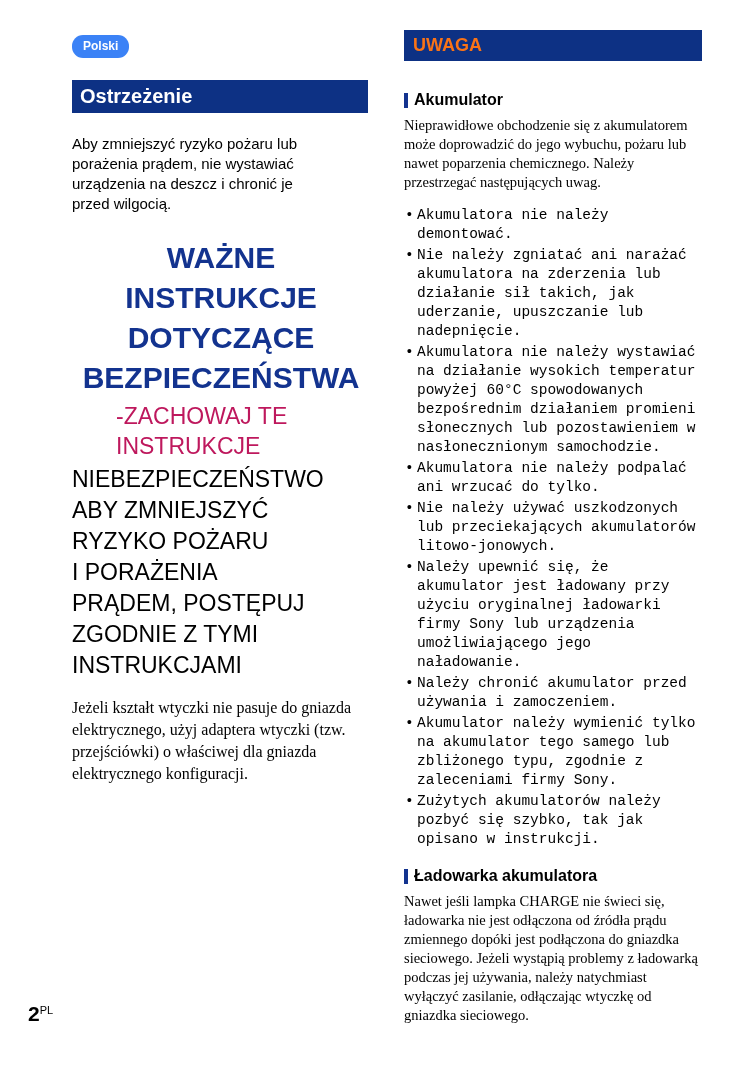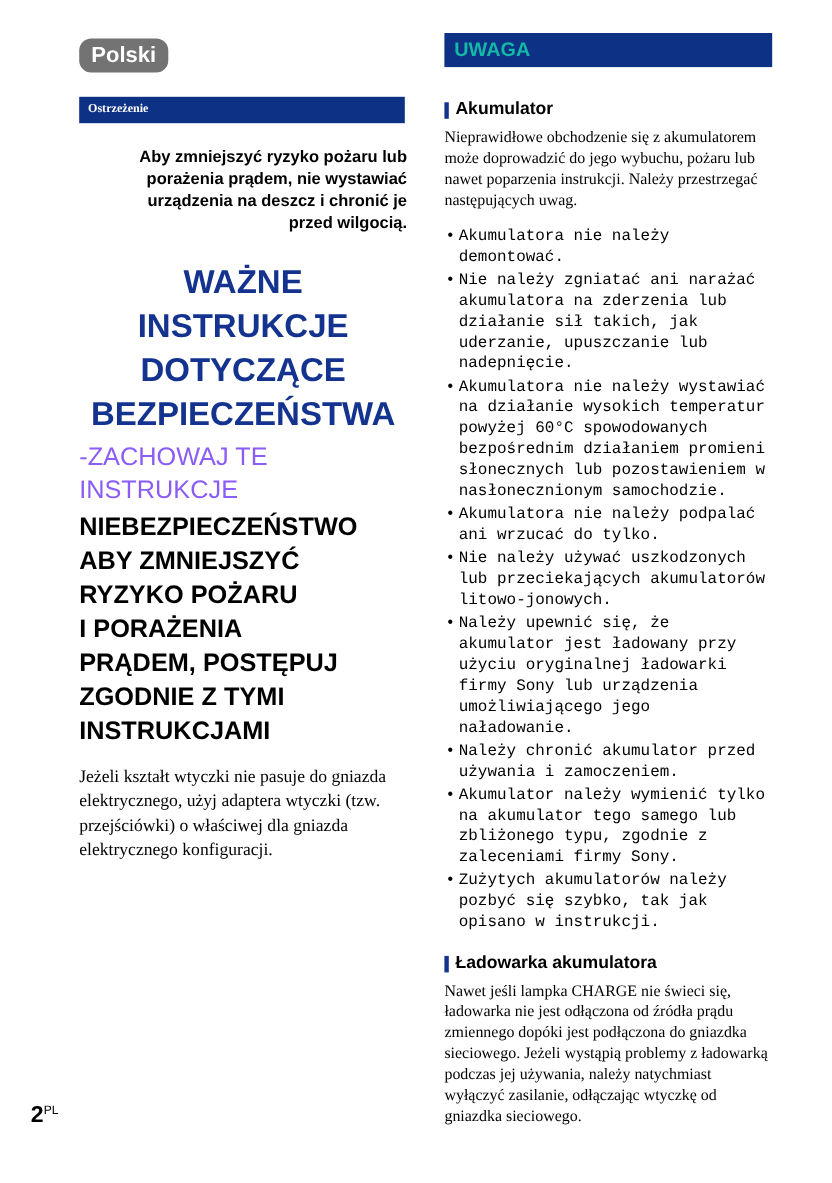--- a/index.html
+++ b/index.html
@@ -16,66 +16,65 @@
 
   
   .col-left {
     position: absolute;
     left: 72px;
     top: 35px;
     width: 298px;
   }
   .lang-badge {
     display: inline-block;
-    background: #737373;
+    background: #3b82f6;
     color: #ffffff;
     font-weight: bold;
-    font-size: 20px;
+    font-size: 12px;
     line-height: 1;
     padding: 5px 11px 6px 11px;
     border-radius: 11px;
   }
   .warn-banner {
     background: #0d3184;
     color: #ffffff;
     font-weight: bold;
-    font-size: 11px;
+    font-size: 20px;
     line-height: 1;
     padding: 6px 0 7px 8px;
     margin-top: 22px;
     width: 288px;
-    font-family: Liberation Serif, serif;
   }
   .warn-bold {
-    font-weight: bold;
+    font-weight: normal;
     font-size: 15px;
     line-height: 20px;
     margin: 21px 0 0 0;
     white-space: pre-line;
-    text-align: right;
   }
   .big-title {
     color: #13338f;
     font-weight: bold;
     font-size: 30px;
     line-height: 40px;
     margin: 24px 0 0 0;
     white-space: pre-line;
     text-align: center;
   }
   .subtitle {
-    color: #8b5cf6;
+    color: #be185d;
     font-weight: normal;
     font-size: 23px;
     line-height: 30px;
     margin-top: 3px;
     white-space: pre-line;
+    margin-left: 44px;
   }
   .danger {
-    font-weight: bold;
+    font-weight: normal;
     font-size: 23px;
     line-height: 31px;
     margin-top: 3px;
     white-space: pre-line;
   }
   .plug {
     font-family: "Liberation Serif", serif;
     font-size: 16px;
     line-height: 22px;
     margin: 16px 0 0 0;
@@ -83,21 +82,21 @@
 
   
   .col-right {
     position: absolute;
     left: 404px;
     top: 30px;
     width: 298px;
   }
   .uwaga-banner {
     background: #0d3184;
-    color: #14b8a6;
+    color: #f97316;
     font-weight: bold;
     font-size: 18px;
     line-height: 1;
     padding: 6px 0 7px 9px;
     width: 289px;
   }
   .section-h {
     display: flex;
     align-items: center;
     font-size: 16px;
@@ -189,21 +188,21 @@
   </div>
 
   <div class="col-right">
     <div class="uwaga-banner">UWAGA</div>
 
     <h2 class="section-h">
       <span class="section-bar"></span>
       <span>Akumulator</span>
     </h2>
 
-    <p class="body-text">Nieprawidłowe obchodzenie się z akumulatorem może doprowadzić do jego wybuchu, pożaru lub nawet poparzenia instrukcji. Należy przestrzegać następujących uwag.</p>
+    <p class="body-text">Nieprawidłowe obchodzenie się z akumulatorem może doprowadzić do jego wybuchu, pożaru lub nawet poparzenia chemicznego. Należy przestrzegać następujących uwag.</p>
 
     <ul class="bullets">
       <li>Akumulatora nie należy demontować.</li>
       <li>Nie należy zgniatać ani narażać akumulatora na zderzenia lub działanie sił takich, jak uderzanie, upuszczanie lub nadepnięcie.</li>
       <li>Akumulatora nie należy wystawiać na działanie wysokich temperatur powyżej 60°C spowodowanych bezpośrednim działaniem promieni słonecznych lub pozostawieniem w nasłonecznionym samochodzie.</li>
       <li>Akumulatora nie należy podpalać ani wrzucać do tylko.</li>
       <li>Nie należy używać uszkodzonych lub przeciekających akumulatorów litowo-jonowych.</li>
       <li>Należy upewnić się, że akumulator jest ładowany przy użyciu oryginalnej ładowarki firmy Sony lub urządzenia umożliwiającego jego naładowanie.</li>
       <li>Należy chronić akumulator przed używania i zamoczeniem.</li>
       <li>Akumulator należy wymienić tylko na akumulator tego samego lub zbliżonego typu, zgodnie z zaleceniami firmy Sony.</li>

